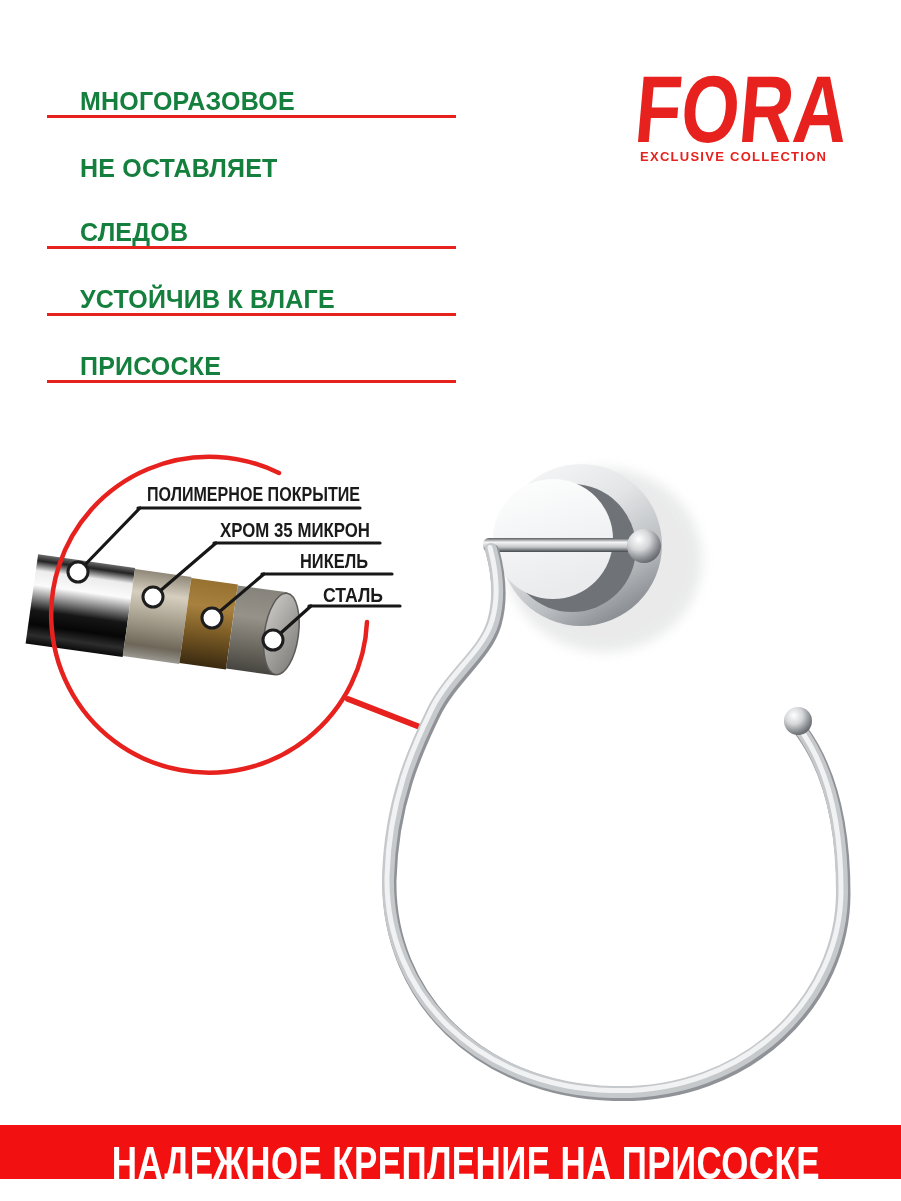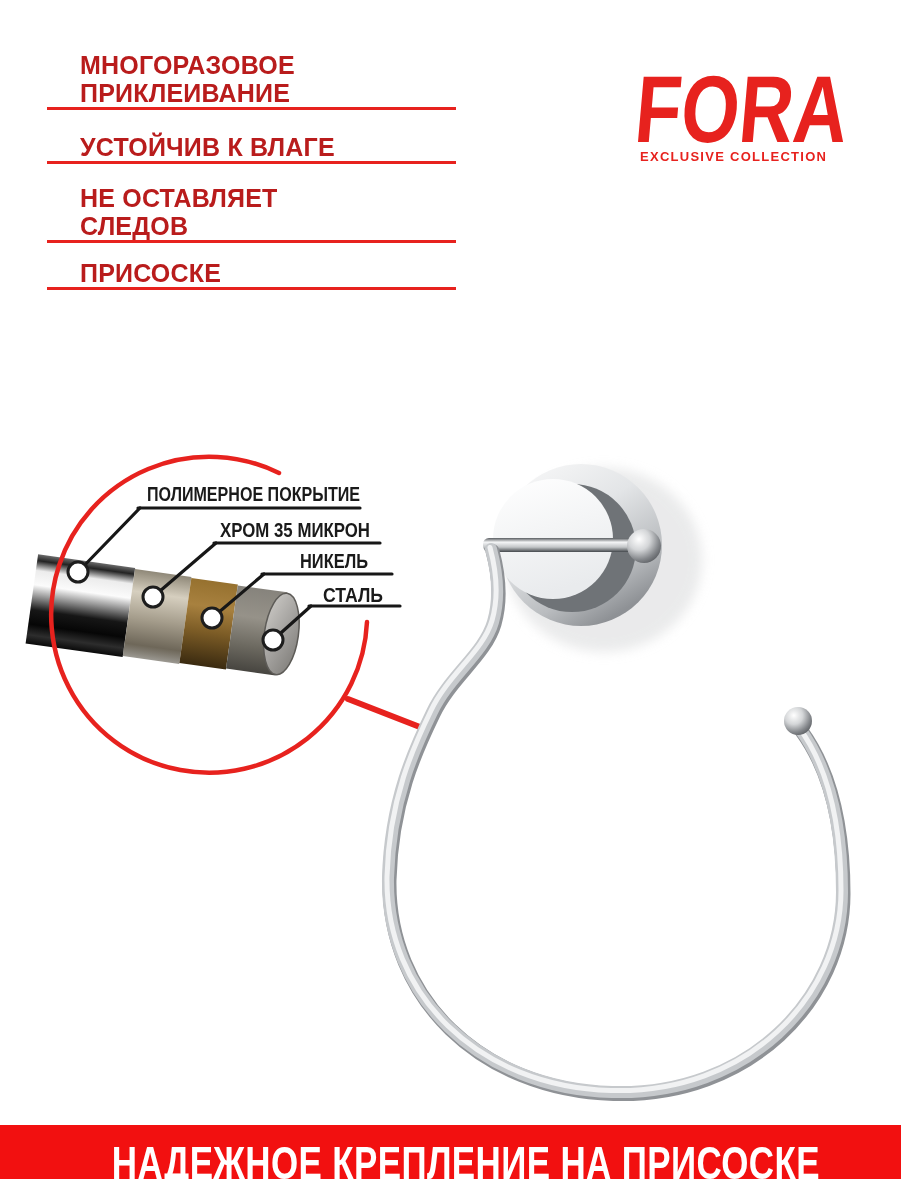--- a/index.html
+++ b/index.html
@@ -6,21 +6,21 @@
   .page{position:relative;width:901px;height:1201px;background:#fff;overflow:hidden;
         font-family:"Liberation Sans","DejaVu Sans",sans-serif;}
 
   
   .features{position:absolute;left:47px;top:51px;width:409px;}
   .feature{border-bottom:3px solid #e7221e;margin-bottom:23px;}
   .feature:nth-child(2){margin-bottom:20px;}
   .feature:nth-child(3){margin-bottom:16px;}
   .feature:nth-child(4){margin-bottom:19px;}
   .feature .txt{display:block;padding-left:33px;font-size:25px;line-height:28px;
-        font-weight:bold;color:#b91c1c;letter-spacing:.2px;white-space:nowrap;}
+        font-weight:bold;color:#15803d;letter-spacing:.2px;white-space:nowrap;margin-top:36px;}
 
   
   .logo{position:absolute;left:600px;top:40px;width:270px;height:130px;}
 
   
   .banner{position:absolute;left:0;top:1125px;width:901px;height:54px;background:#f21010;
           text-align:center;line-height:76px;}
   .banner .txt{display:inline-block;transform:scaleX(.76);transform-origin:50% 50%;
           color:#ffffff;font-weight:bold;font-size:46px;letter-spacing:.5px;white-space:nowrap;}
 
@@ -28,28 +28,27 @@
   svg text{font-family:"Liberation Sans","DejaVu Sans",sans-serif;}
 </style>
 </head>
 <body>
 
 <div class="page">
 
   <div class="features">
     <div class="feature">
       <span class="txt">МНОГОРАЗОВОЕ</span>
-      <span class="txt">ПРИКЛЕИВАНИЕ</span>
-    </div>
-    <div class="feature">
-      <span class="txt">УСТОЙЧИВ К ВЛАГЕ</span>
     </div>
     <div class="feature">
       <span class="txt">НЕ ОСТАВЛЯЕТ</span>
       <span class="txt">СЛЕДОВ</span>
+    </div>
+    <div class="feature">
+      <span class="txt">УСТОЙЧИВ К ВЛАГЕ</span>
     </div>
     <div class="feature">
       <span class="txt">ПРИСОСКЕ</span>
     </div>
   </div>
 
   <svg class="logo" viewBox="0 0 270 130">
     <g transform="translate(139,102) skewX(-5)">
       <text x="0" y="0" text-anchor="middle" font-size="95" font-weight="bold" fill="#e7221e" textLength="212" lengthAdjust="spacingAndGlyphs">FORA</text>
     </g>

